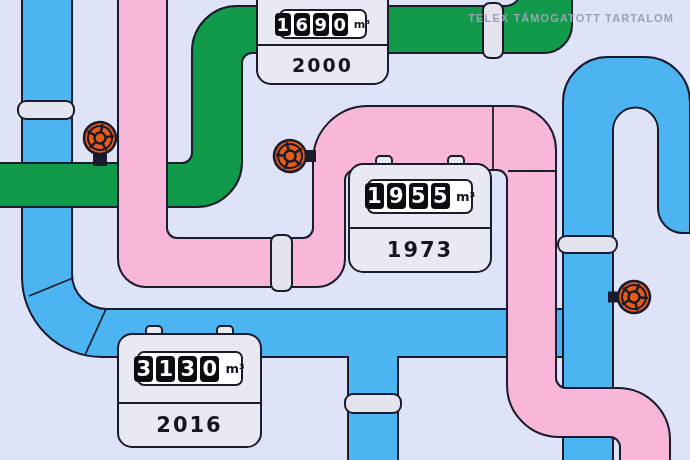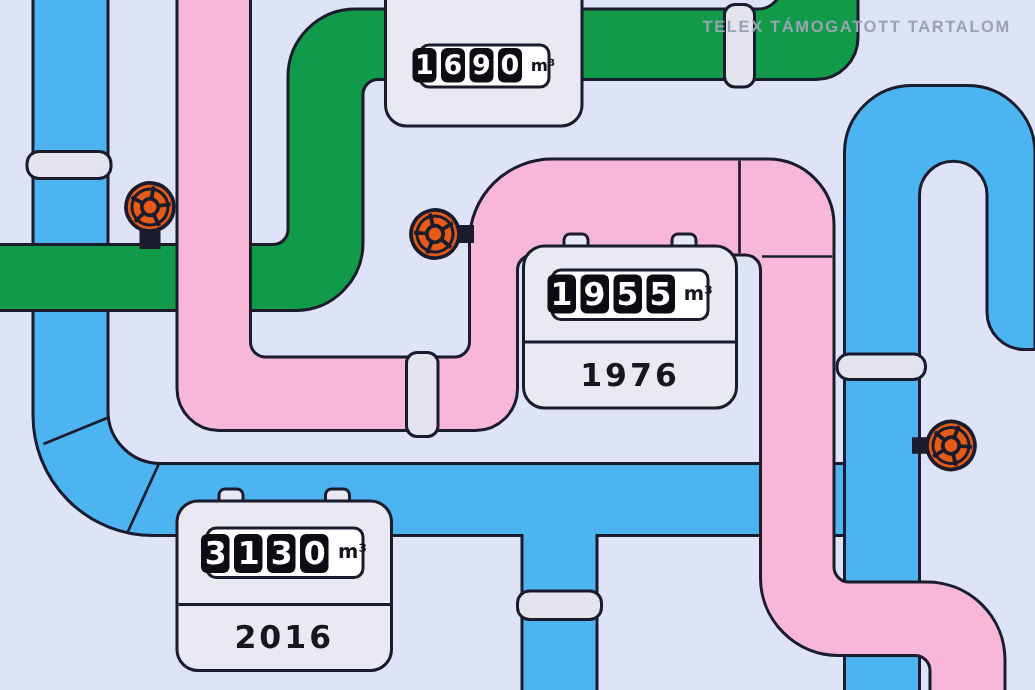--- a/index.html
+++ b/index.html
@@ -133,39 +133,40 @@
         <div class="display">
           <span class="digits">
               <span class="digit-cell">1</span>
               <span class="digit-cell">6</span>
               <span class="digit-cell">9</span>
               <span class="digit-cell">0</span>
             </span>
           <span class="unit">m³</span>
         </div>
       </div>
+      <div class="year-section">2000</div>
     </div>
   </div>
 
   <div class="meter m-lg" style="left:348px;top:155px;width:144px;height:118px;">
     <div class="tab" style="left:27px;"></div>
     <div class="tab" style="left:99px;"></div>
     <div class="body" style="top:8px;height:110px;">
       <div class="screen-area">
         <div class="display">
           <span class="digits">
               <span class="digit-cell">1</span>
               <span class="digit-cell">9</span>
               <span class="digit-cell">5</span>
               <span class="digit-cell">5</span>
             </span>
           <span class="unit">m³</span>
         </div>
       </div>
-      <div class="year-section">1976</div>
+      <div class="year-section">1973</div>
     </div>
   </div>
 
   <div class="meter m-lg" style="left:117px;top:325px;width:145px;height:123px;">
     <div class="tab" style="left:28px;"></div>
     <div class="tab" style="left:99px;"></div>
     <div class="body" style="top:8px;height:115px;">
       <div class="screen-area">
         <div class="display">
           <span class="digits">

